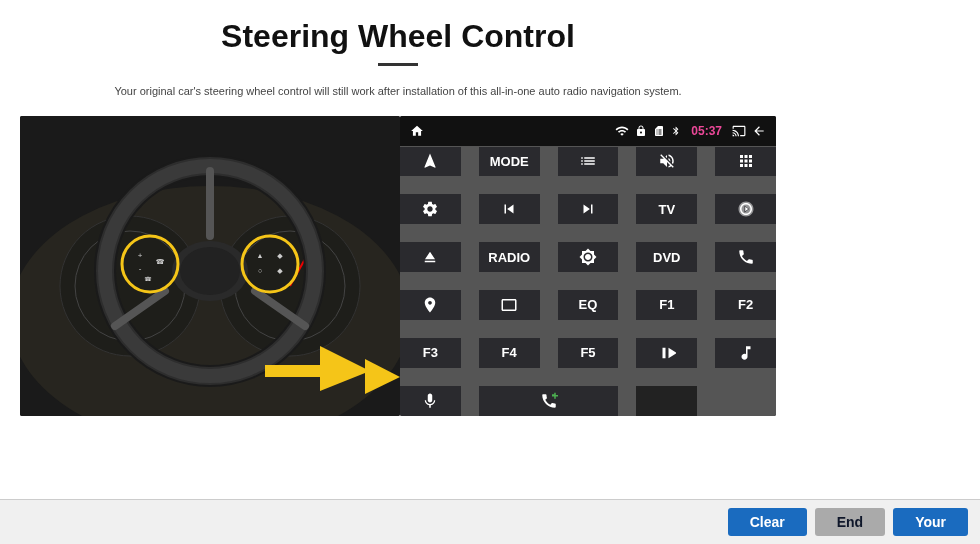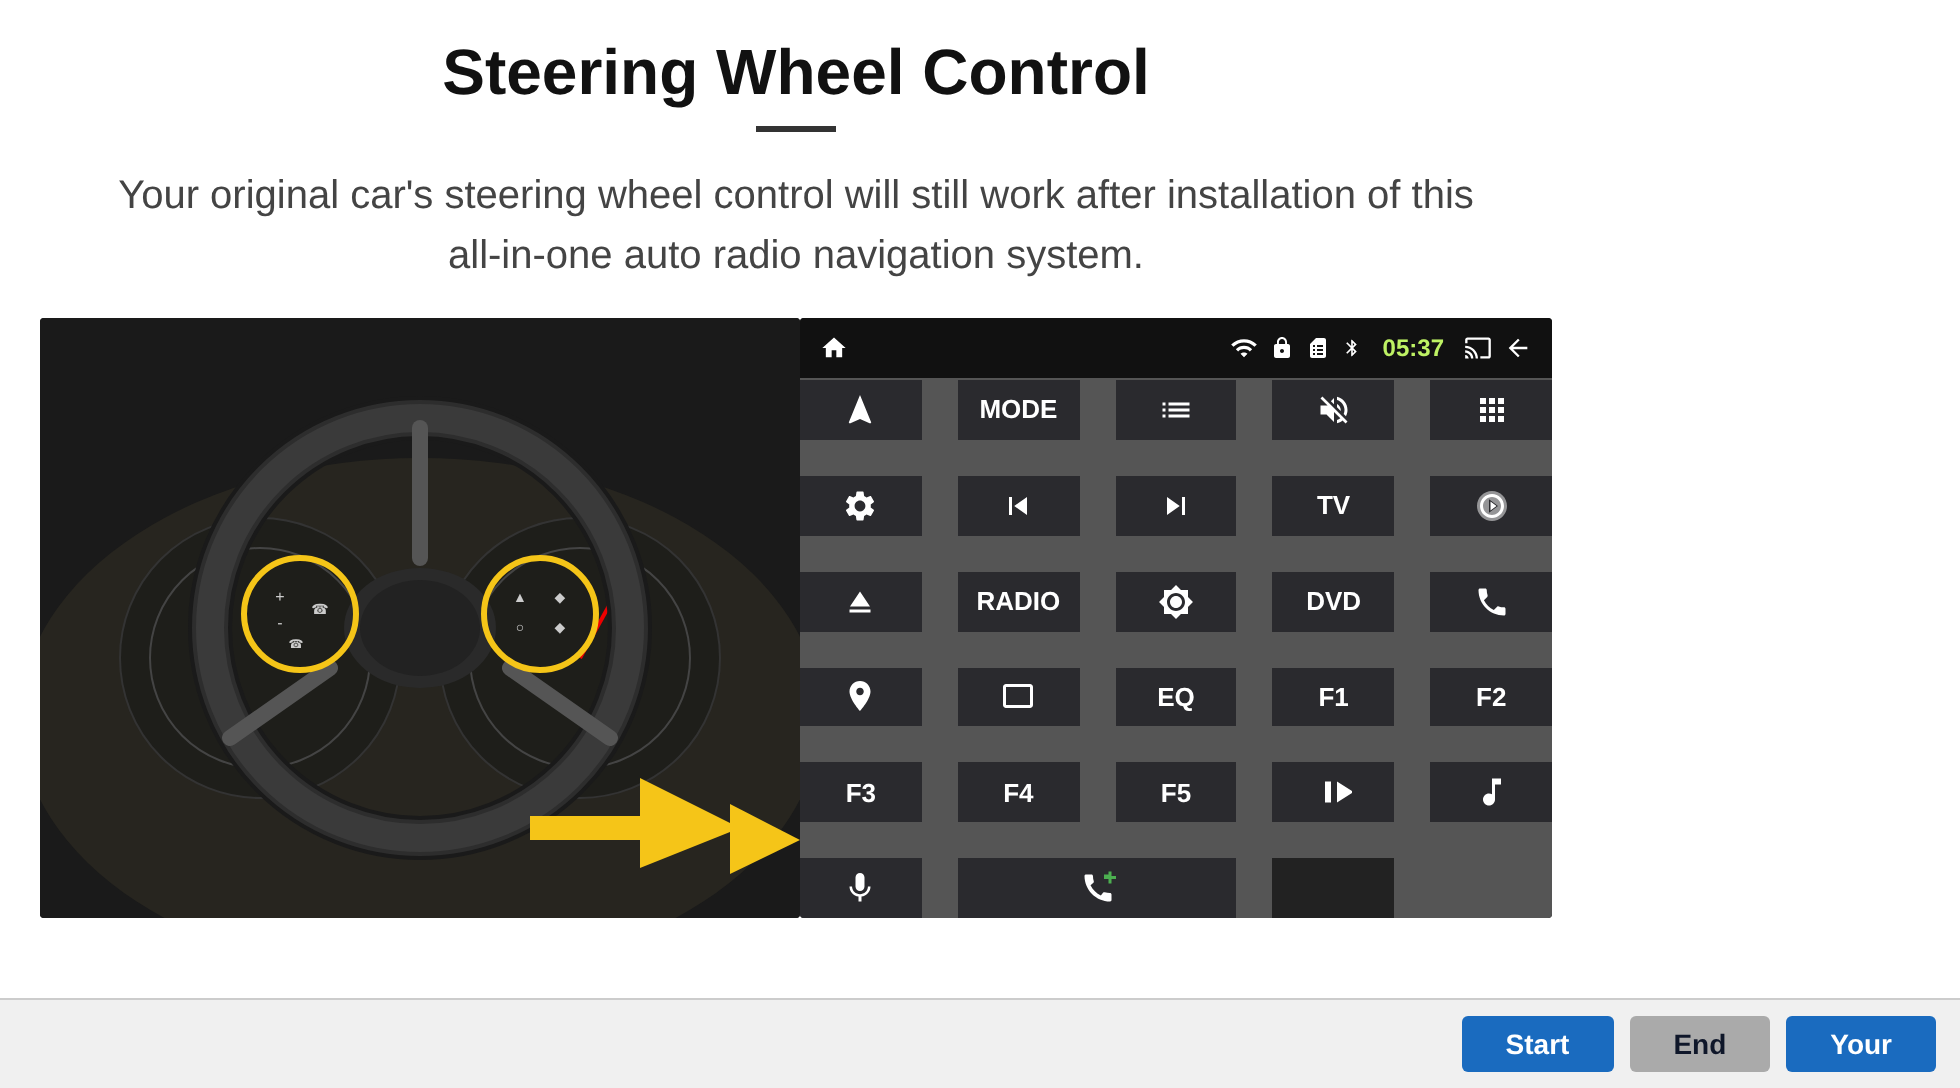--- a/index.html
+++ b/index.html
@@ -28,21 +28,21 @@
       color: #111;
       margin-bottom: 8px;
     }
     .title-divider {
       width: 40px;
       height: 3px;
       background: #333;
       margin: 0 auto 12px;
     }
     .subtitle {
-      font-size: 20px;
+      font-size: 11px;
       color: #444;
       text-align: center;
       max-width: 700px;
       margin: 17px auto 16px;
       line-height: 1.5;
     }
     .content-area {
       display: flex;
       flex-direction: row;
       align-items: flex-start;
@@ -229,21 +229,21 @@
           </svg>
 
           <svg width="12" height="12" viewBox="0 0 24 24" fill="white">
             <path d="M19.99 4c0-1.1-.89-2-1.99-2h-8L4 8v12c0 1.1.9 2 2 2h12.01c1.1 0 1.99-.9 1.99-2l-.01-16zM9 19H7v-2h2v2zm0-4H7v-2h2v2zm0-4H7v-2h2v2zm8 8h-6v-2h6v2zm0-4h-6v-2h6v2zm0-4h-6v-2h6v2z"></path>
           </svg>
 
           <svg width="10" height="14" viewBox="0 0 24 24" fill="white">
             <path d="M17.71 7.71L12 2h-1v7.59L6.41 5 5 6.41 10.59 12 5 17.59 6.41 19 11 14.41V22h1l5.71-5.71-4.3-4.29 4.3-4.29zM13 5.83l1.88 1.88L13 9.59V5.83zm1.88 10.46L13 18.17v-3.76l1.88 1.88z"></path>
           </svg>
 
-          <span style="color:#bef264;font-size:12px;font-weight:bold;margin:0 4px;">05:37</span>
+          <span style="color:#ec4899;font-size:12px;font-weight:bold;margin:0 4px;">05:37</span>
 
           <svg width="14" height="14" viewBox="0 0 24 24" fill="white">
             <path d="M21 3H3c-1.1 0-2 .9-2 2v3h2V5h18v14h-7v2h7c1.1 0 2-.9 2-2V5c0-1.1-.9-2-2-2zM1 18v3h3c0-1.66-1.34-3-3-3zm0-4v2c2.76 0 5 2.24 5 5h2c0-3.87-3.13-7-7-7zm0-4v2c4.97 0 9 4.03 9 9h2c0-6.08-4.93-11-11-11z"></path>
           </svg>
 
           <svg width="14" height="14" viewBox="0 0 24 24" fill="white">
             <path d="M20 11H7.83l5.59-5.59L12 4l-8 8 8 8 1.41-1.41L7.83 13H20v-2z"></path>
           </svg>
         </div>
       </div>
@@ -372,16 +372,16 @@
               <path d="M19 3h-3v3h3v3h2V6h3V4h-3V1h-2v2z" fill="#4caf50"></path>
             </svg>
         </button>
         <button class="grid-btn" style="background:#222;"></button>
       </div>
     </div>
   </div>
 </div>
 
 <div style="position:fixed;bottom:0;right:0;width:980px;background:#f0f0f0;display:flex;justify-content:flex-end;gap:8px;padding:8px 12px;border-top:1px solid #ccc;">
-  <button class="action-btn btn-start">Start</button>
+  <button class="action-btn btn-start">Clear</button>
   <button class="action-btn btn-end">End</button>
   <button class="action-btn btn-clear">Your</button>
 </div>
 
 </body></html>

